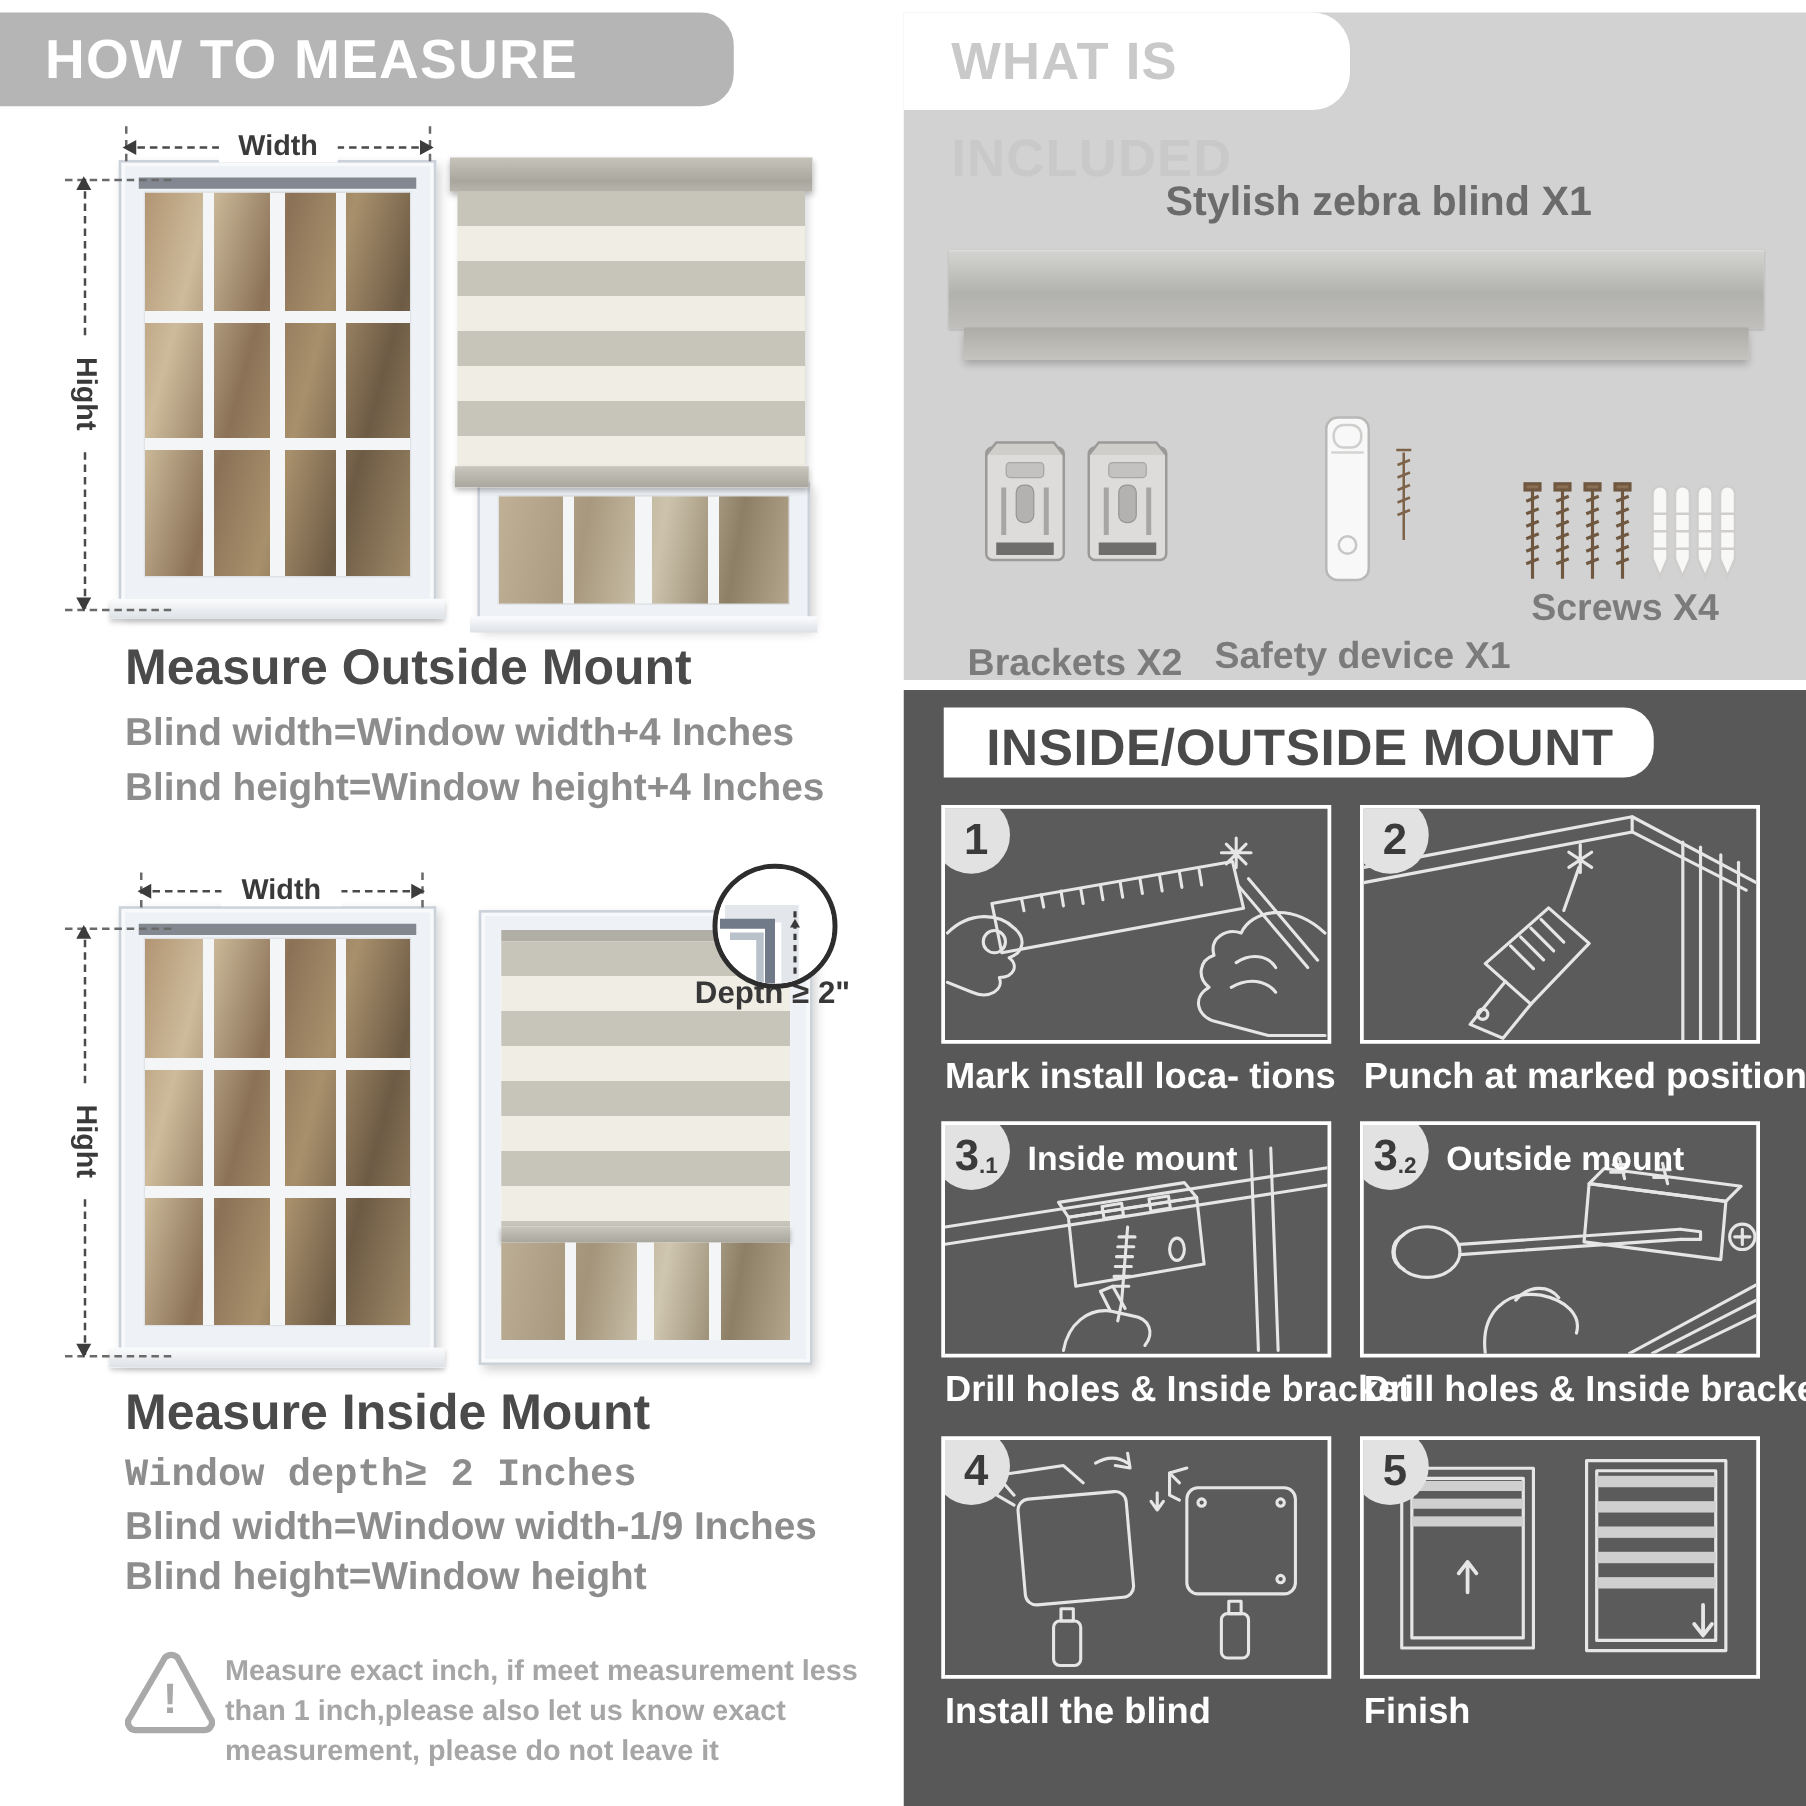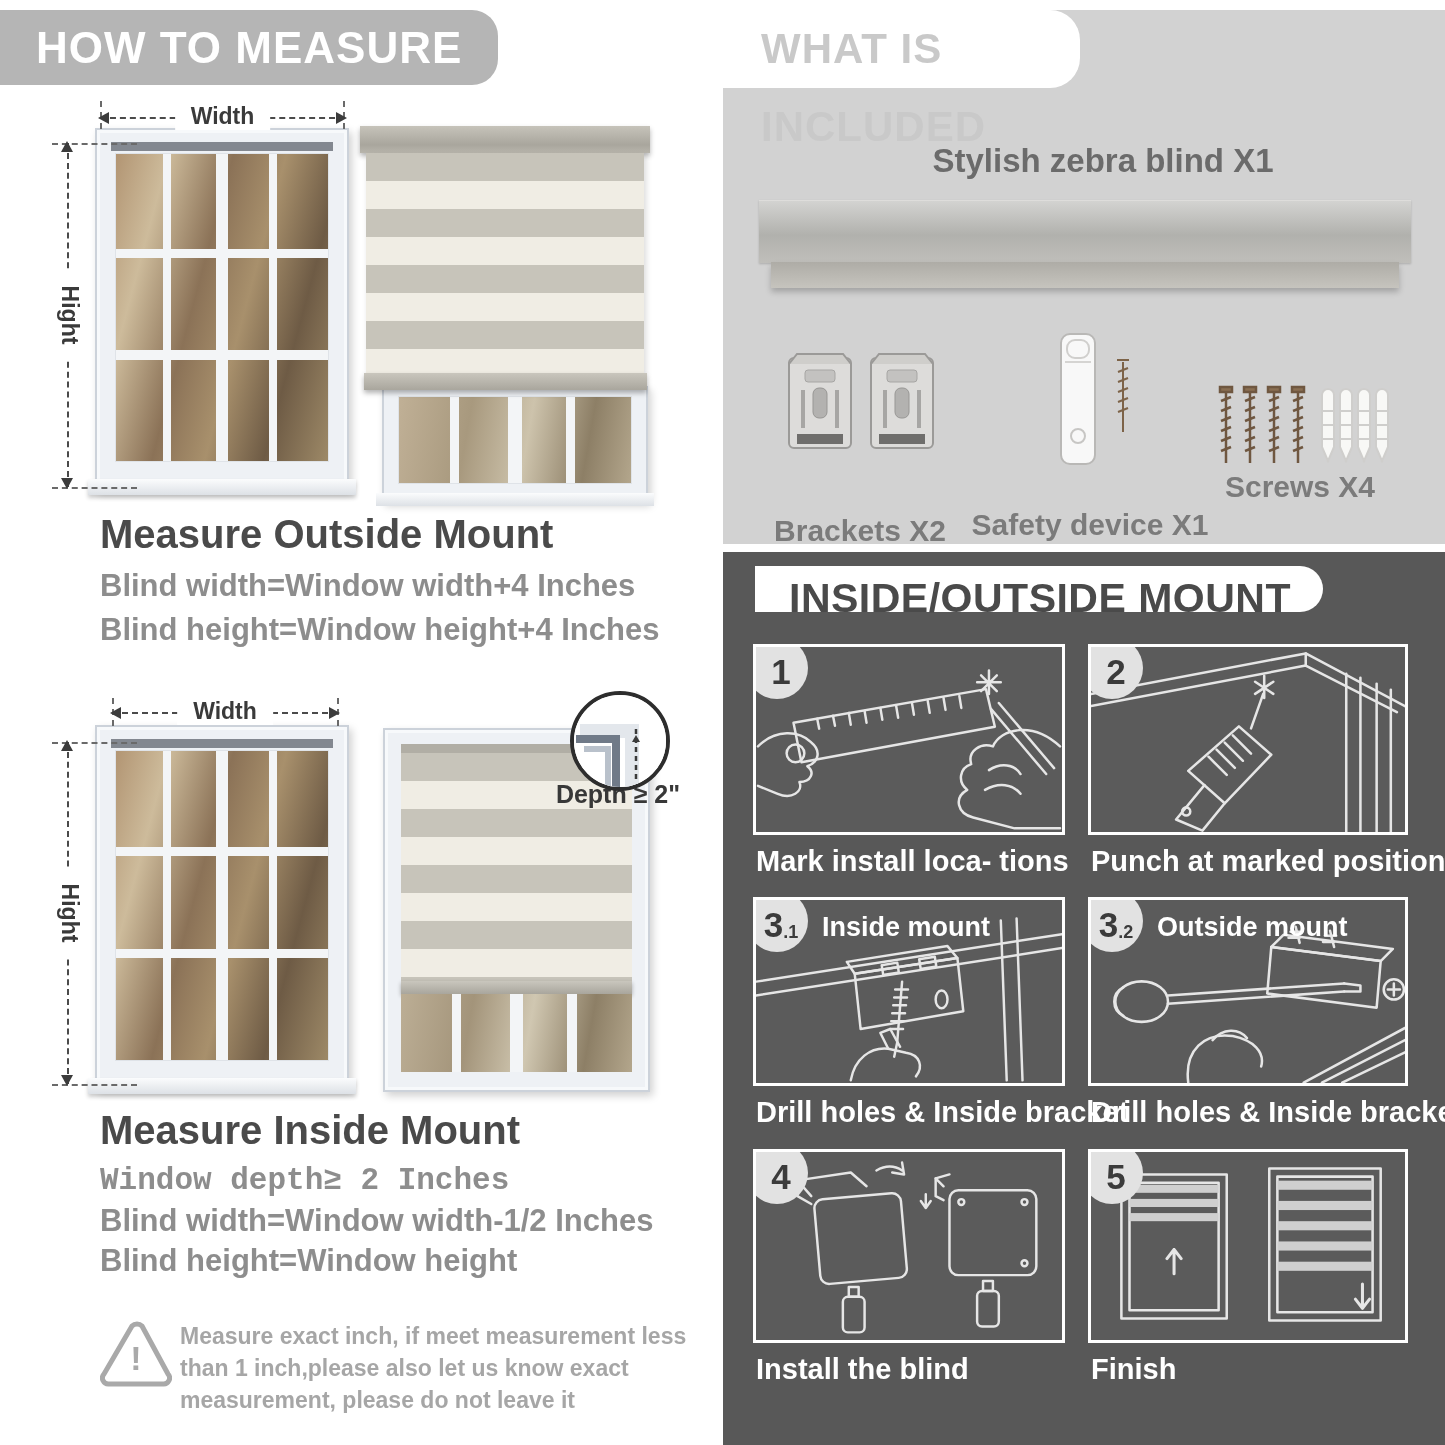--- a/index.html
+++ b/index.html
@@ -1,21 +1,21 @@
 <!DOCTYPE html>
 <html><head>
 <meta charset="utf-8">
 <style>
   html,body{margin:0;padding:0;background:#fff;}
   .canvas{position:relative;width:1445px;height:1445px;background:#ffffff;overflow:hidden;
           font-family:"Liberation Sans",sans-serif;}
   .abs{position:absolute;}
 
   
-  .banner{position:absolute;left:0;top:10px;width:498px;height:75px;background:#b5b5b5;
+  .banner{position:absolute;left:0;top:10px;width:587px;height:75px;background:#b5b5b5;
           border-radius:0 26px 26px 0;}
   .banner span{display:block;padding-left:36px;line-height:75px;font-size:44px;font-weight:bold;
           color:#ffffff;letter-spacing:1px;}
 
   
   .pwin{position:absolute;background:#eef1f5;border:2px solid #ccd2da;
         box-shadow:3px 4px 8px rgba(0,0,0,.18), inset 0 0 0 3px #f7f9fb;}
   .pwin .topbar{position:absolute;left:14px;right:14px;top:12px;height:9px;background:#838890;}
   .pwin .glass{position:absolute;left:18px;right:18px;top:23px;bottom:26px;
         background:
@@ -99,21 +99,21 @@
         font-size:33px;font-weight:bold;color:#6b6b6b;}
   .rail-main{position:absolute;left:36px;top:190px;width:652px;height:62px;
         background:linear-gradient(180deg,#d3d3d1,#b1b1ad 55%,#c0bfbb);
         border-top:1px solid #dedddb;box-shadow:0 1px 2px rgba(0,0,0,.18);}
   .rail-lip{position:absolute;left:48px;top:252px;width:628px;height:26px;
         background:linear-gradient(180deg,#aeaca6,#c6c4be);box-shadow:0 4px 6px rgba(0,0,0,.22);}
   .inc-label{position:absolute;top:460px;font-size:30px;font-weight:bold;color:#7b7b7b;text-align:center;}
 
   
   .mount{position:absolute;left:723px;top:552px;width:722px;height:893px;background:#585858;}
-  .mnt-header{position:absolute;left:32px;top:14px;width:568px;height:46px;background:#ffffff;
+  .mnt-header{position:absolute;left:32px;top:14px;width:568px;height:56px;background:#ffffff;
         border-radius:0 24px 24px 0;}
   .mnt-header span{display:block;padding-left:34px;line-height:64px;font-size:41px;font-weight:bold;
         color:#4a4a4a;letter-spacing:.5px;}
   .step-panel{position:absolute;border:3px solid #ffffff;background:#5b5b5b;overflow:hidden;}
   .badge{position:absolute;top:-10px;left:-10px;width:62px;height:62px;border-radius:50%;
         background:#e2e2e2;color:#3b3b3b;display:flex;align-items:center;justify-content:center;
         padding:8px 0 0 8px;box-sizing:border-box;font-weight:bold;font-size:35px;}
   .badge .sub{font-size:18px;margin-top:14px;}
   .inner-label{position:absolute;left:66px;top:12px;font-size:27px;font-weight:bold;color:#ffffff;}
   .caption{position:absolute;font-size:29px;font-weight:bold;color:#ffffff;white-space:nowrap;}
@@ -200,21 +200,21 @@
       <path d="M2 44 h40 v48" stroke="#707a88" stroke-width="8" fill="none"></path>
       <path d="M10 54 h24 v38" stroke="#b9c1cb" stroke-width="6" fill="none"></path>
       <line x1="62" y1="34" x2="62" y2="86" stroke="#3a3a3a" stroke-width="2.5" stroke-dasharray="5 4"></line>
       <path d="M62 40 l-4 7 h8 z" fill="#3a3a3a"></path>
     </svg>
   </div>
   <div class="depth-label" style="left:548px;top:780px;width:140px;">Depth ≥ 2"</div>
 
   <div class="mtitle" style="left:100px;top:1108px;">Measure Inside Mount</div>
   <div class="mline" style="left:100px;top:1163px;font-family:Liberation Mono, monospace;">Window depth≥ 2 Inches</div>
-  <div class="mline" style="left:100px;top:1203px;">Blind width=Window width-1/2 Inches</div>
+  <div class="mline" style="left:100px;top:1203px;">Blind width=Window width-1/9 Inches</div>
   <div class="mline" style="left:100px;top:1243px;">Blind height=Window height</div>
 
   <svg class="abs" style="left:100px;top:1320px;" width="72" height="68" viewBox="0 0 72 68">
     <path d="M32 6 a7 7 0 0 1 10 0 l26 48 a6 6 0 0 1 -5 10 l-54 0 a6 6 0 0 1 -5 -10 z" fill="none" stroke="#a9a9a9" stroke-width="5" stroke-linejoin="round"></path>
     <text x="36" y="50" text-anchor="middle" font-size="34" font-weight="bold" fill="#a9a9a9" font-family="Liberation Sans, sans-serif">!</text>
   </svg>
   <div class="warn-text" style="left:180px;top:1320px;">
     <div>Measure exact inch, if meet measurement less</div>
     <div>than 1 inch,please also let us know exact</div>
     <div>measurement, please do not leave it</div>

